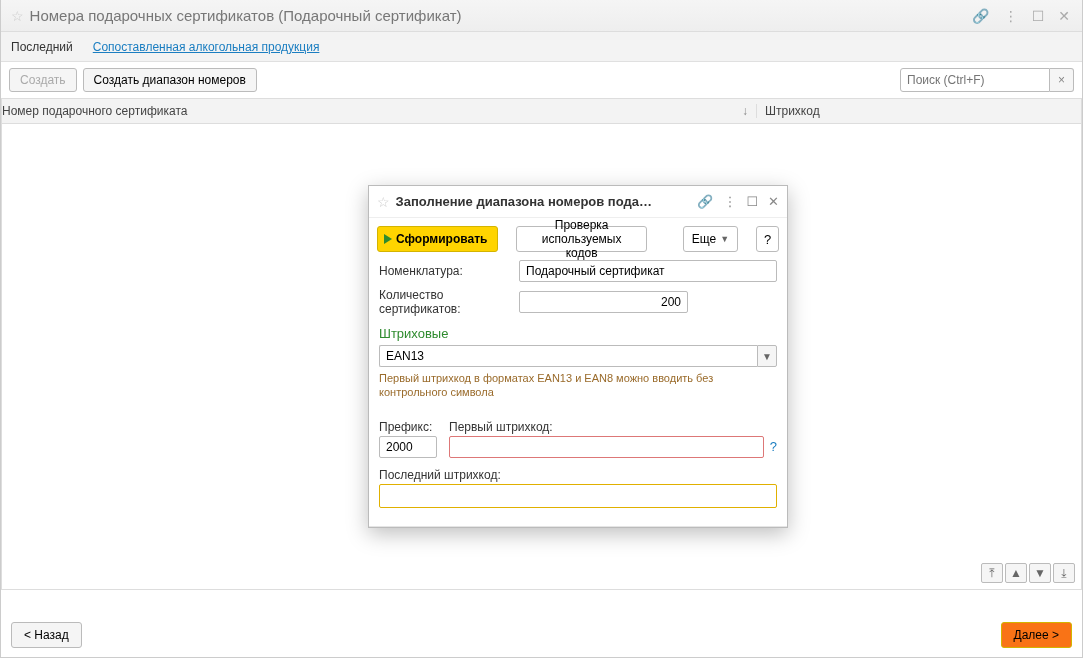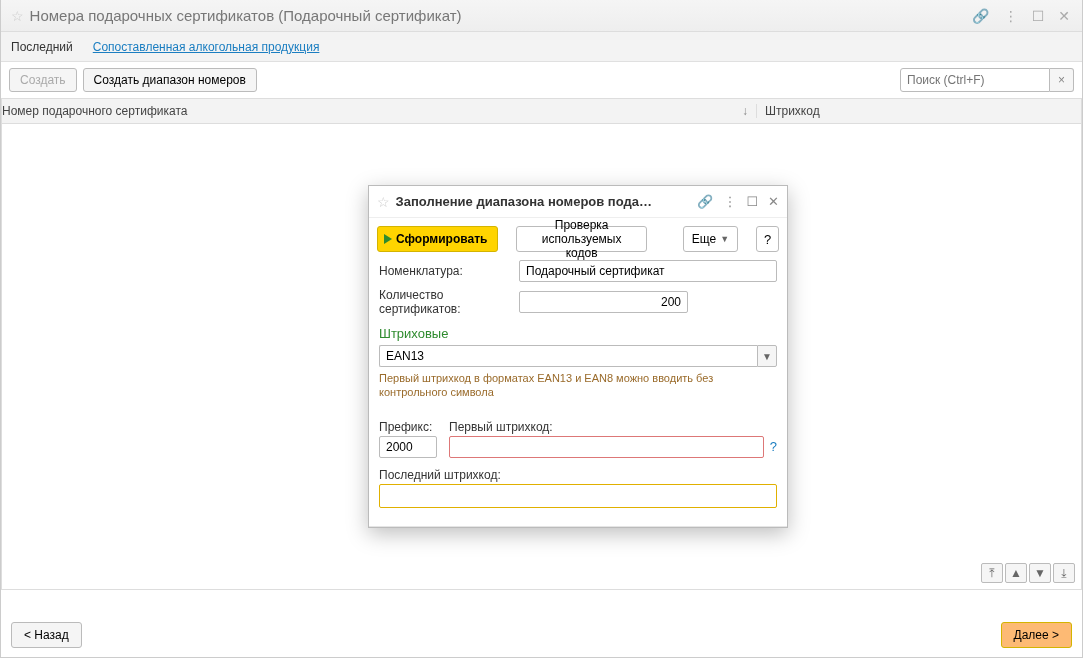--- a/index.html
+++ b/index.html
@@ -179,21 +179,21 @@
     background: #f5f5f5;
     border-radius: 3px;
     padding: 0 12px;
     font-size: 12px;
     cursor: pointer;
   }
   .btn-next {
     margin-left: auto;
     height: 26px;
     border: 1px solid #d4b400;
-    background: #fdba74;
+    background: #f97316;
     border-radius: 3px;
     padding: 0 12px;
     font-size: 12px;
     cursor: pointer;
   }
   
   .dialog {
     position: absolute;
     left: 367px;
     top: 185px;

